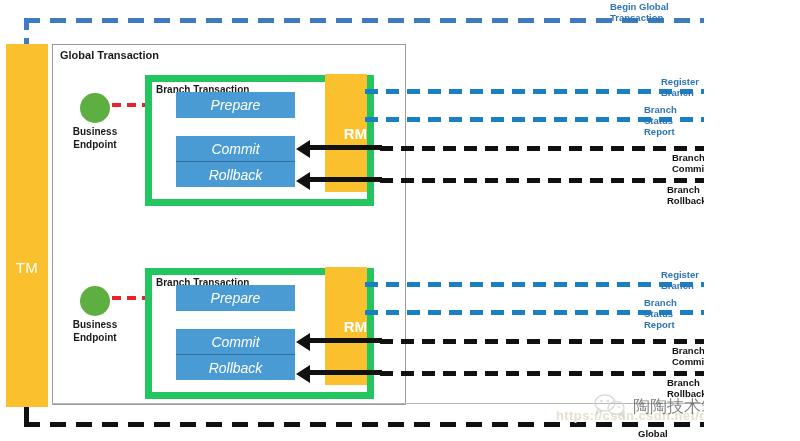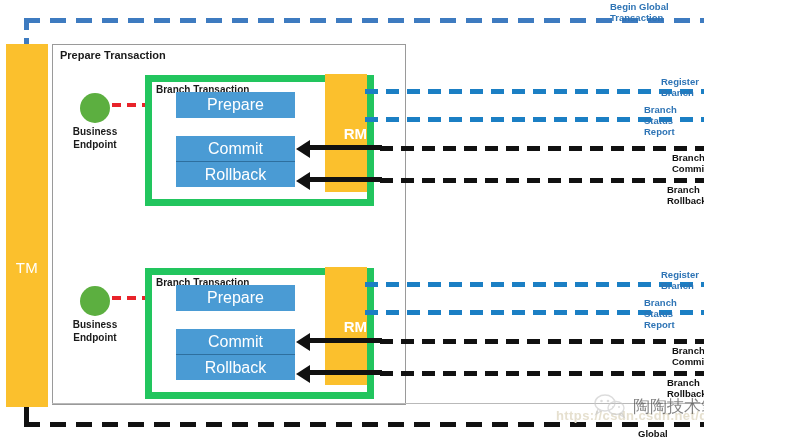--- a/index.html
+++ b/index.html
@@ -53,21 +53,22 @@
   #branch-frame-2{left:145px;top:268px;}
   .branch-title{
     font-size:10px;font-weight:bold;color:#1a1a1a;
     position:absolute;left:4px;top:2px;
   }
 
   
   .opbar{
     background:#4A9BD4;
     color:#ffffff;
-    font-size:16px;
+    font-style:italic;
+    font-size:14px;
     display:flex;align-items:center;justify-content:center;
     font-family:"Liberation Sans","DejaVu Sans",sans-serif;
   }
   .opbar.sep{border-top:1px solid #2e6f9e;}
   #prepare-1{left:176px;top:92px;width:119px;height:26px;}
   #commit-1 {left:176px;top:136px;width:119px;height:25px;}
   #rollback-1{left:176px;top:161px;width:119px;height:25px;}
   #prepare-2{left:176px;top:285px;width:119px;height:26px;}
   #commit-2 {left:176px;top:329px;width:119px;height:25px;}
   #rollback-2{left:176px;top:354px;width:119px;height:25px;}
@@ -225,21 +226,21 @@
 <body>
 
 <div id="canvas">
 
   <div class="abs" id="begin-line-v"></div>
   <div class="abs" id="begin-line-h"></div>
   <div class="abs" id="begin-arrow"></div>
   <div class="abs" id="begin-label">Begin Global Transaction</div>
 
   <div class="abs" id="global-frame"></div>
-  <div class="abs" id="global-frame-title">Prepare Transaction</div>
+  <div class="abs" id="global-frame-title">Global Transaction</div>
   <div class="abs" id="baseline"></div>
 
   <div class="abs pillar" id="tm-pillar">
     <span class="plabel">TM</span>
   </div>
 
   <div class="abs pillar" id="tc-pillar">
     <span class="plabel">TC</span>
   </div>
 

